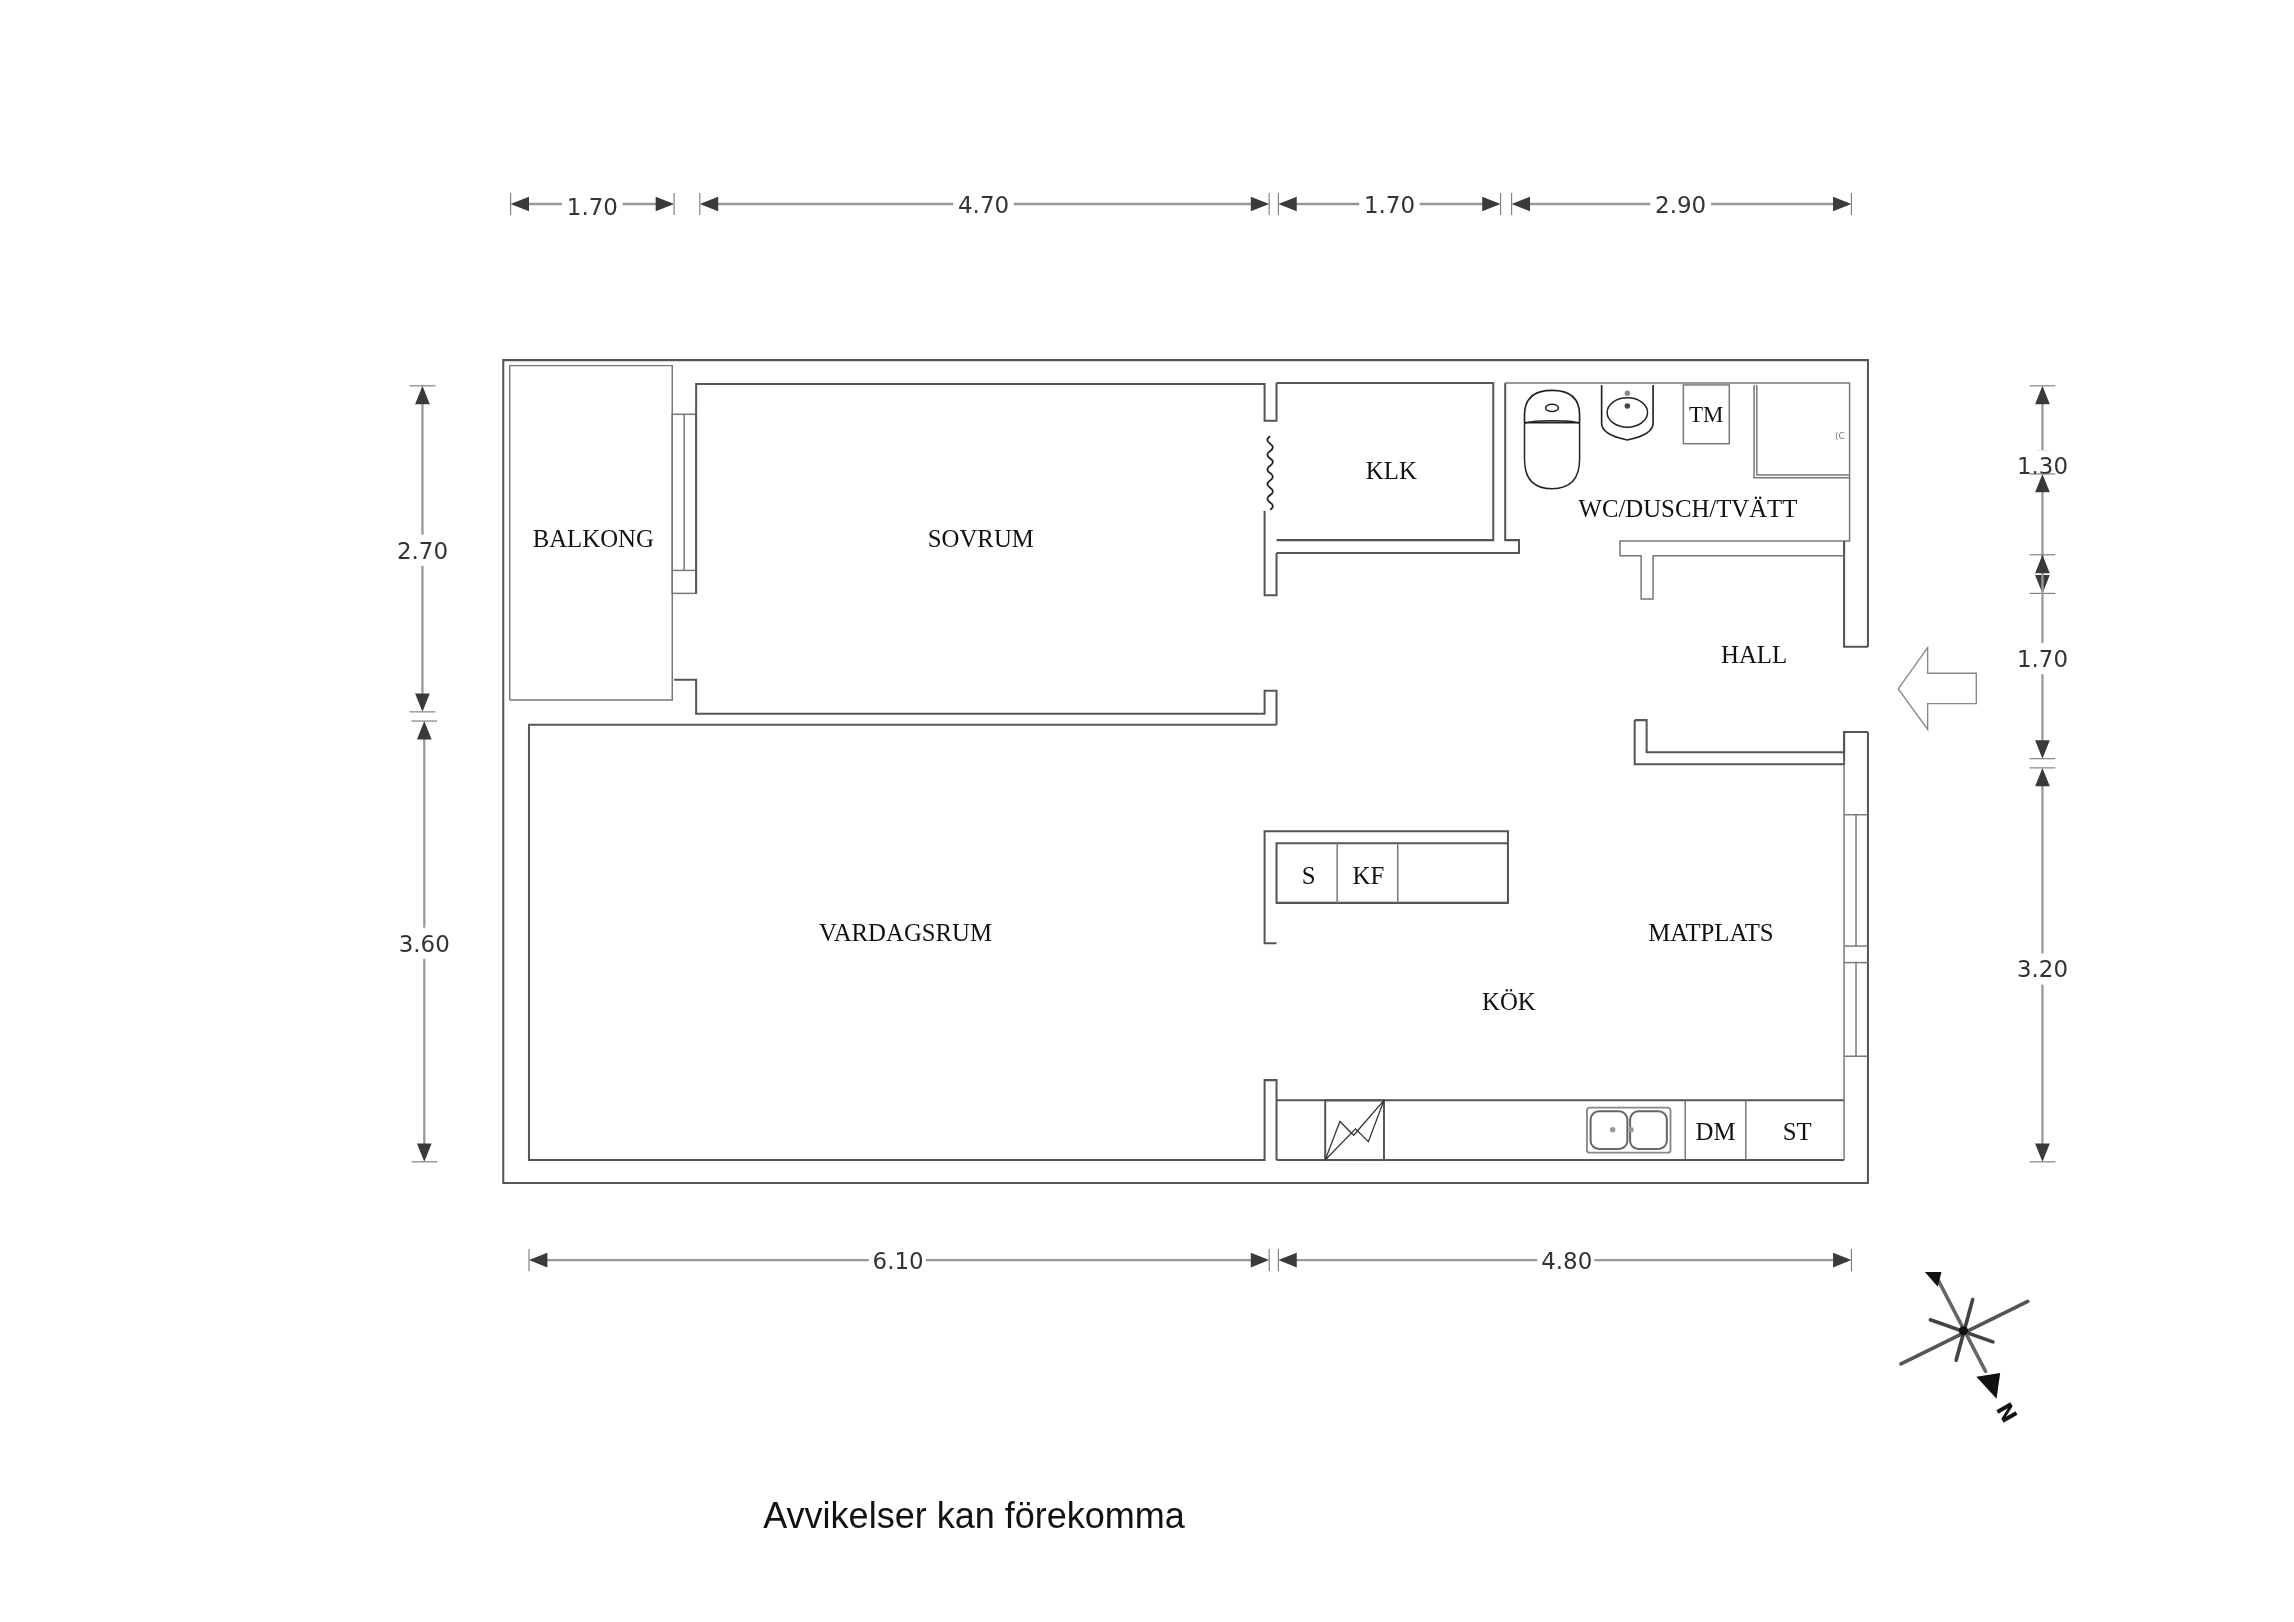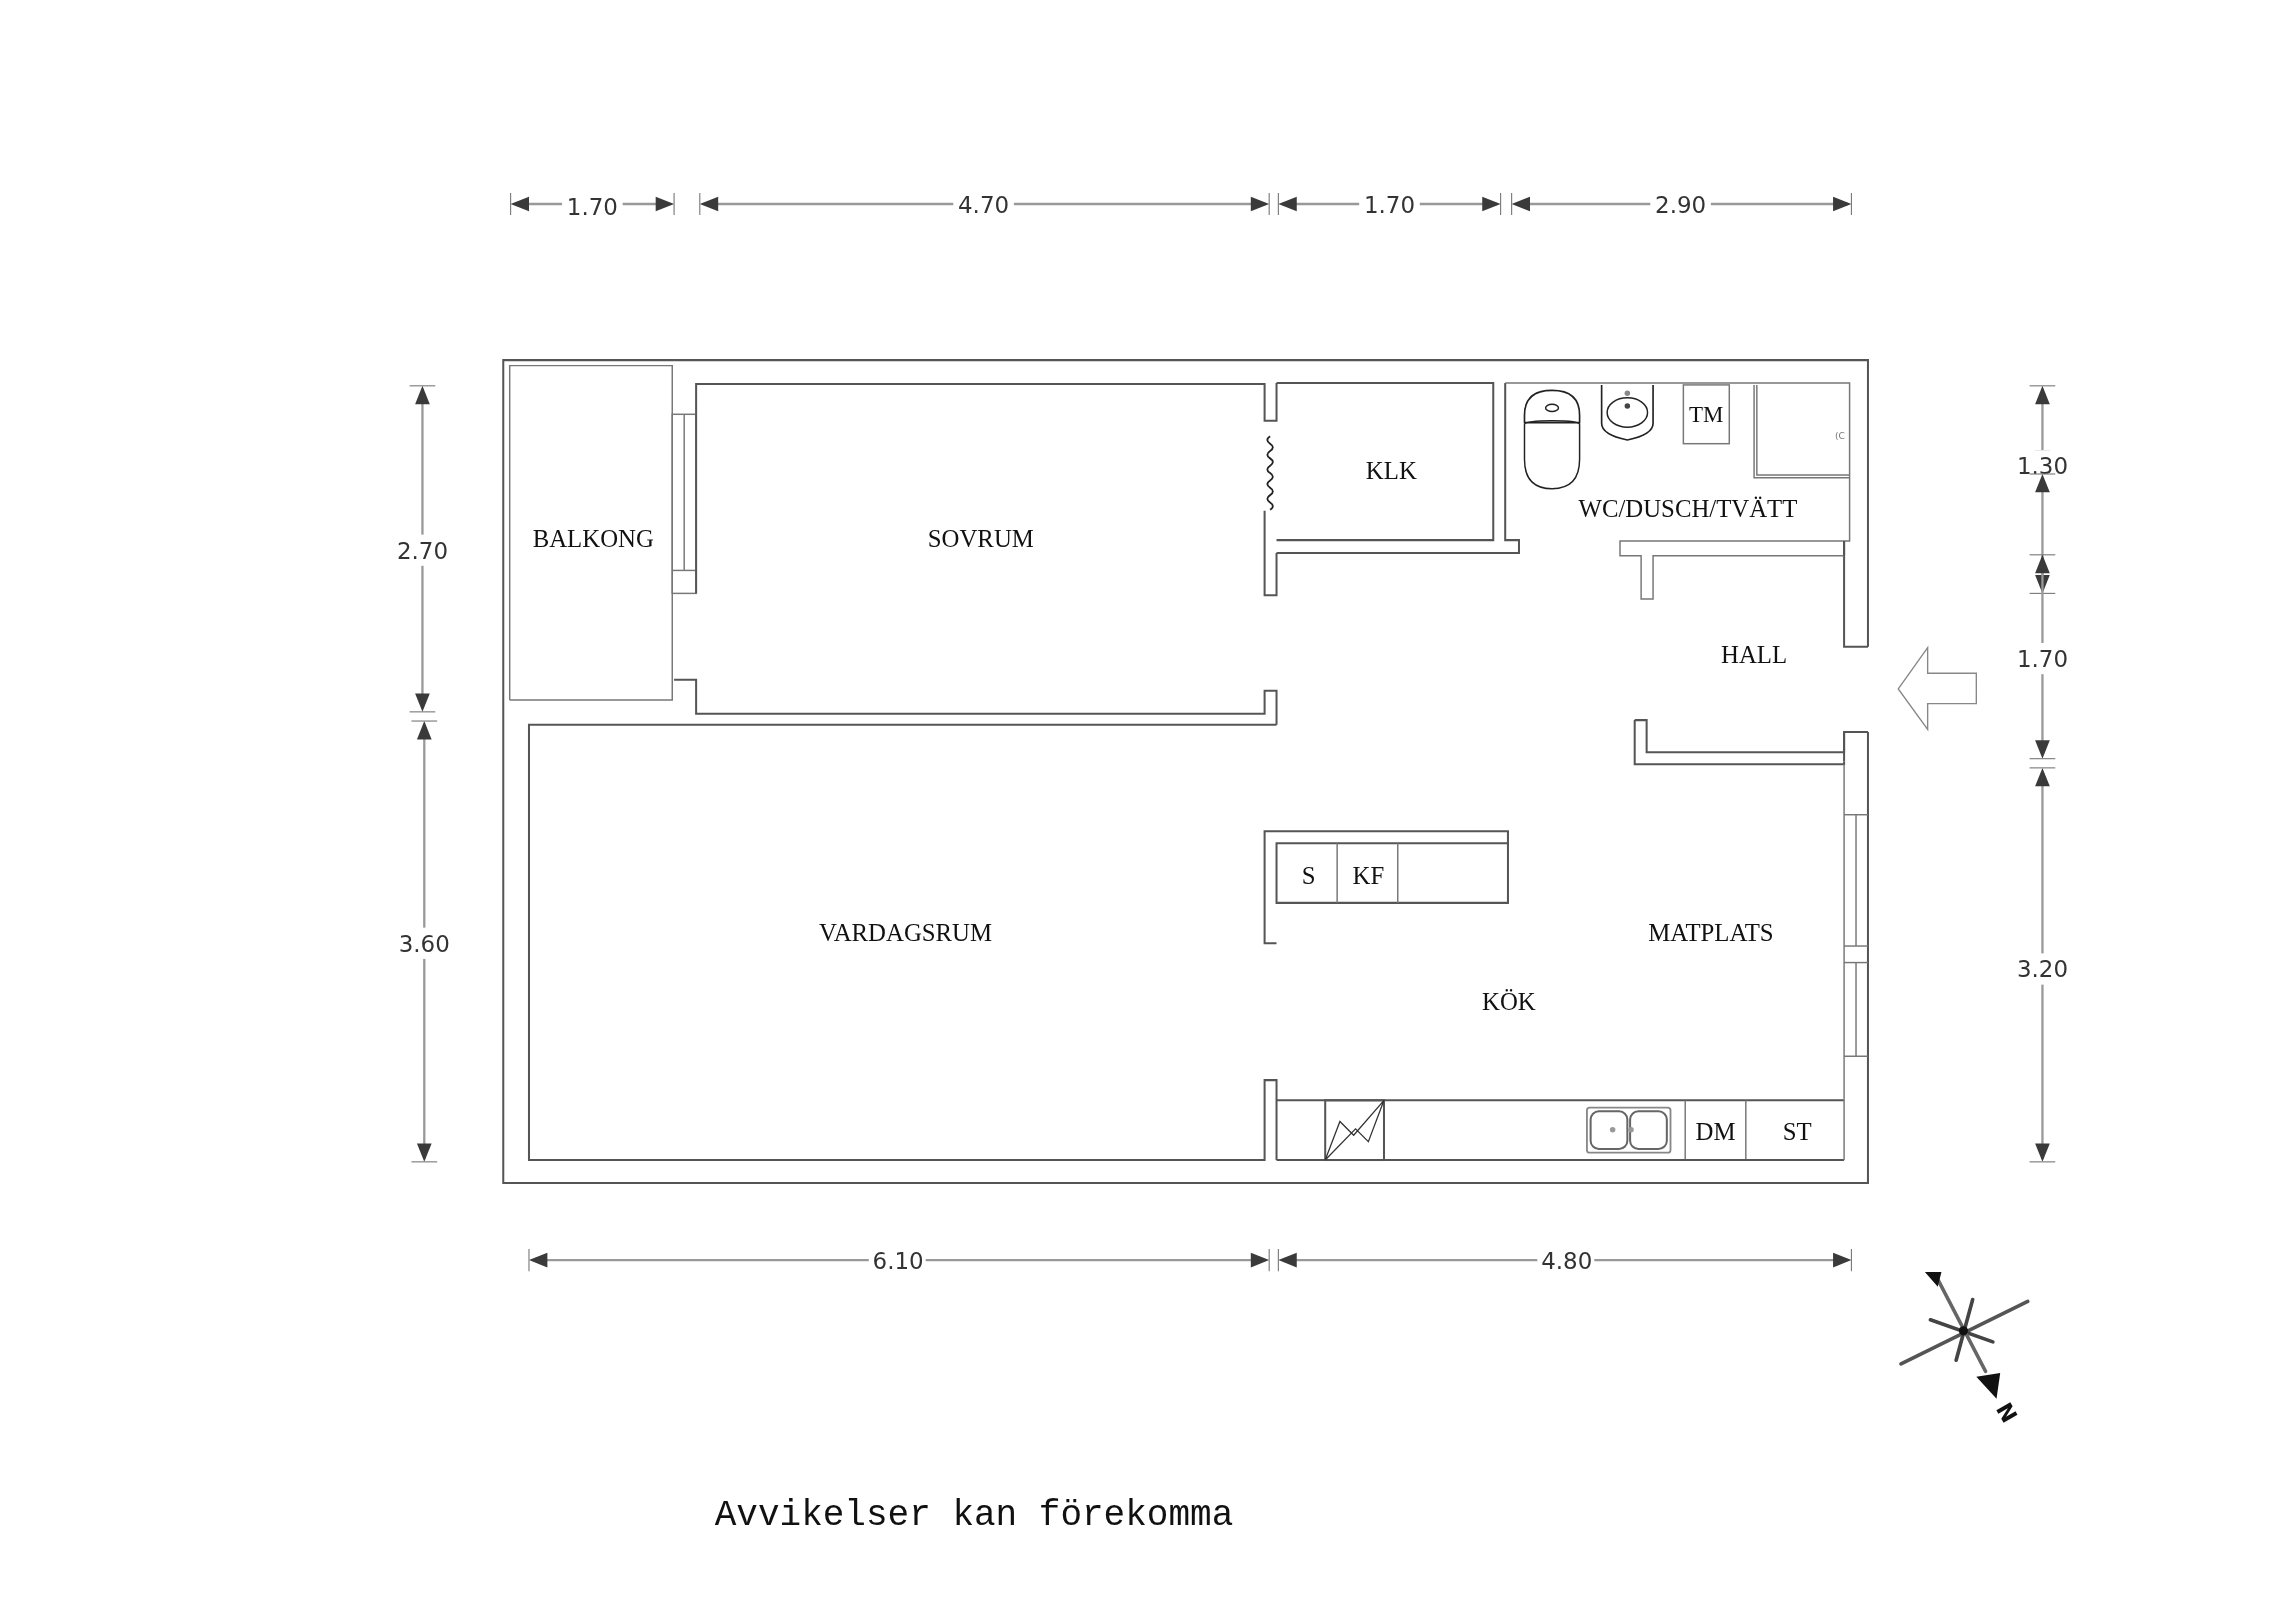--- a/index.html
+++ b/index.html
@@ -6,21 +6,21 @@
   body { width:2295px; height:1623px; position:relative; overflow:hidden; }
   svg { position:absolute; left:0; top:0; }
   .wall { fill:none; stroke:#555; stroke-width:2.2; }
   .thin { fill:none; stroke:#777; stroke-width:1.6; }
   .dimline { stroke:#999; stroke-width:2.5; }
   .dimarrow { fill:#3a3a3a; }
   .tick { stroke:#777; stroke-width:1.2; }
   .room-label { font-family:"Liberation Serif", serif; font-size:27px; fill:#111; text-anchor:middle; }
   .dim-label { font-family:"DejaVu Sans", sans-serif; font-size:25px; fill:#333; text-anchor:middle; }
   .footer { position:absolute; left:0; width:1948px; top:1495px; text-align:center;
-            font-family:Liberation Mono, monospace; font-size:36px; color:#111; }
+            font-family:Liberation Sans, sans-serif; font-size:36px; color:#111; }
 </style>
 </head>
 <body>
 
 <svg width="2295" height="1623" viewBox="0 0 2499 1767" xmlns="http://www.w3.org/2000/svg">
 
   <g>
 
     <line class="dimline" x1="560" y1="222" x2="730" y2="222"></line>
     <polygon class="dimarrow" points="556,222 576,214 576,230"></polygon>

